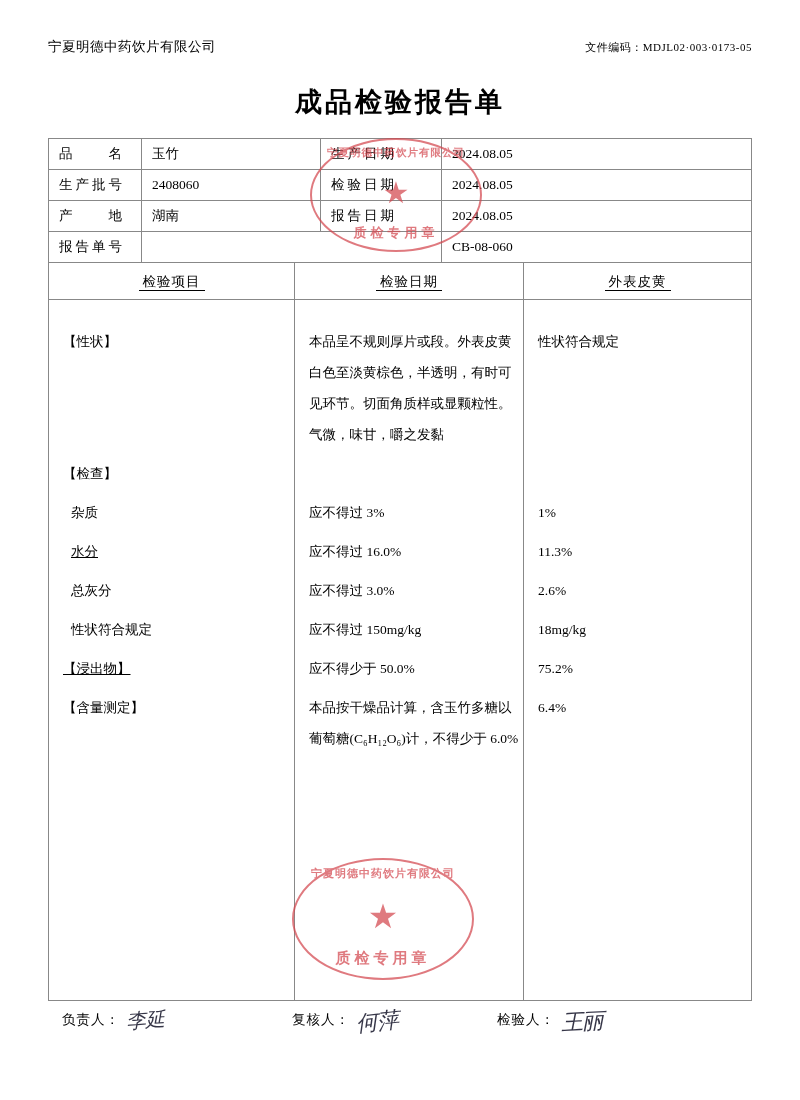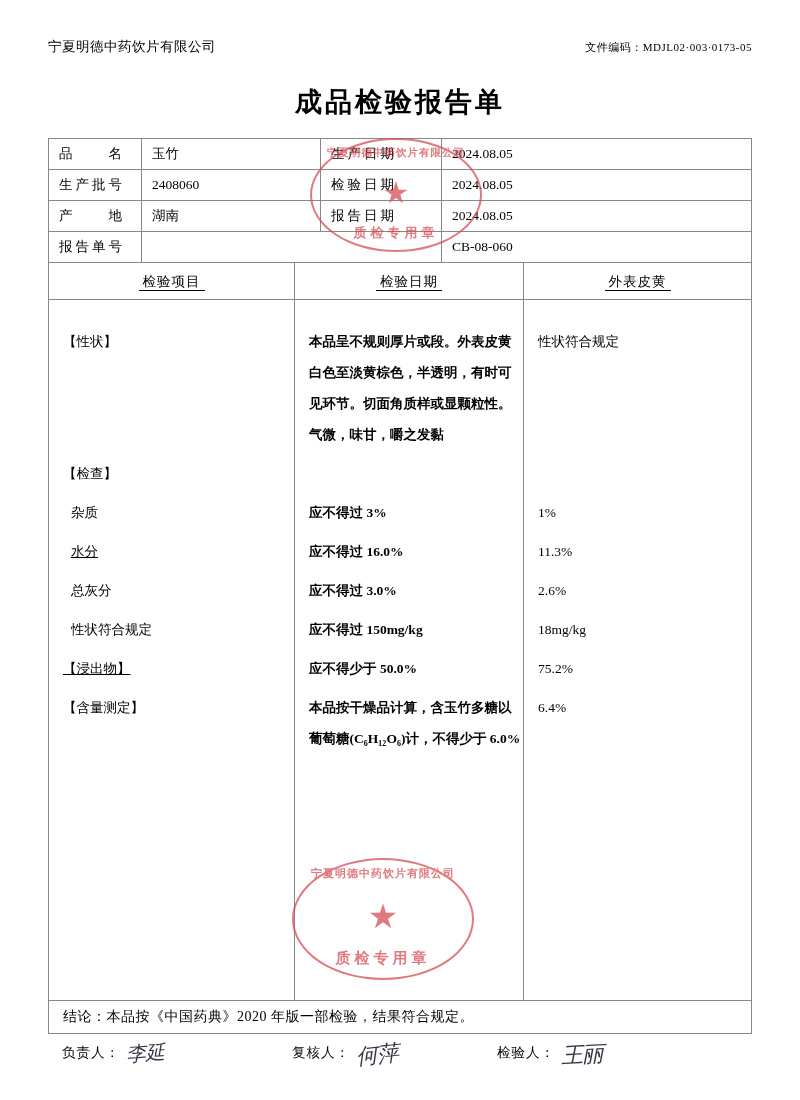--- a/index.html
+++ b/index.html
@@ -275,21 +275,21 @@
               <div class="ln" style="height: 124px;">【性状】</div>
               <div class="ln" style="height: 31px;">【检查】</div>
               <div class="ln ind" style="height: 31px;">杂质</div>
               <div class="ln ind" style="height: 31px; text-decoration: underline;">水分</div>
               <div class="ln ind" style="height: 31px;">总灰分</div>
               <div class="ln ind" style="height: 31px;">性状符合规定</div>
               <div class="ln" style="height: 31px; text-decoration: underline;">【浸出物】</div>
               <div class="ln" style="height: 62px;">【含量测定】</div>
             </div>
       </td>
-      <td class="c2" style="vertical-align:top;font-weight:bold;">
+      <td class="c2" style="vertical-align:top;">
         <div id="std-col" style="padding-top:22px;">
               <div class="ln" style="height: 124px;">
                 <div>本品呈不规则厚片或段。外表皮黄</div>
                 <div>白色至淡黄棕色，半透明，有时可</div>
                 <div>见环节。切面角质样或显颗粒性。</div>
                 <div>气微，味甘，嚼之发黏</div>
               </div>
               <div class="ln" style="height: 31px;">&nbsp;</div>
               <div class="ln" style="height: 31px;">
                 <div>应不得过 3%</div>
@@ -321,23 +321,20 @@
               <div class="ln" style="height: 31px;">2.6%</div>
               <div class="ln" style="height: 31px;">18mg/kg</div>
               <div class="ln" style="height: 31px;">75.2%</div>
               <div class="ln" style="height: 62px;">6.4%</div>
             </div>
       </td>
     </tr>
   </tbody>
     </table>
 
-  <div class="conclusion" style="margin-top:-1px;">
-    <span>结论：</span><span>本品按《中国药典》2020 年版一部检验，结果符合规定。</span>
-  </div>
 
   <div class="signs">
     <div class="sign-item s-a">
       <span class="sign-label">负责人：</span>
       <span class="sig">李延</span>
     </div>
     <div class="sign-item s-b">
       <span class="sign-label">复核人：</span>
       <span class="sig sig2">何萍</span>
     </div>

